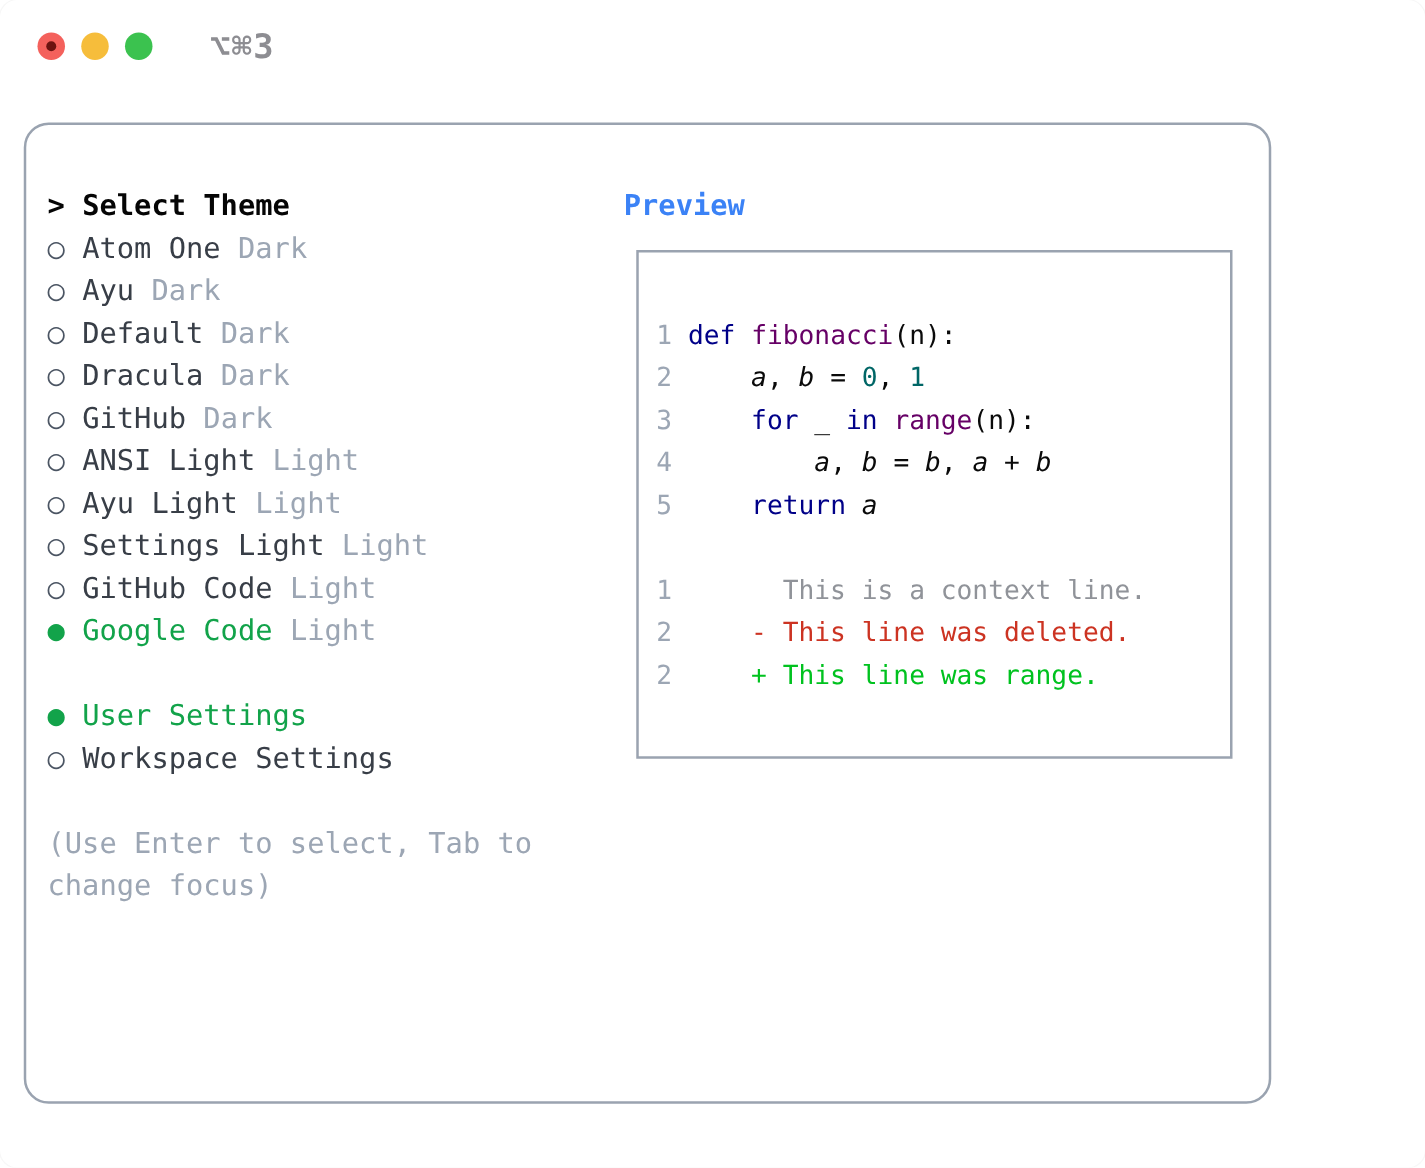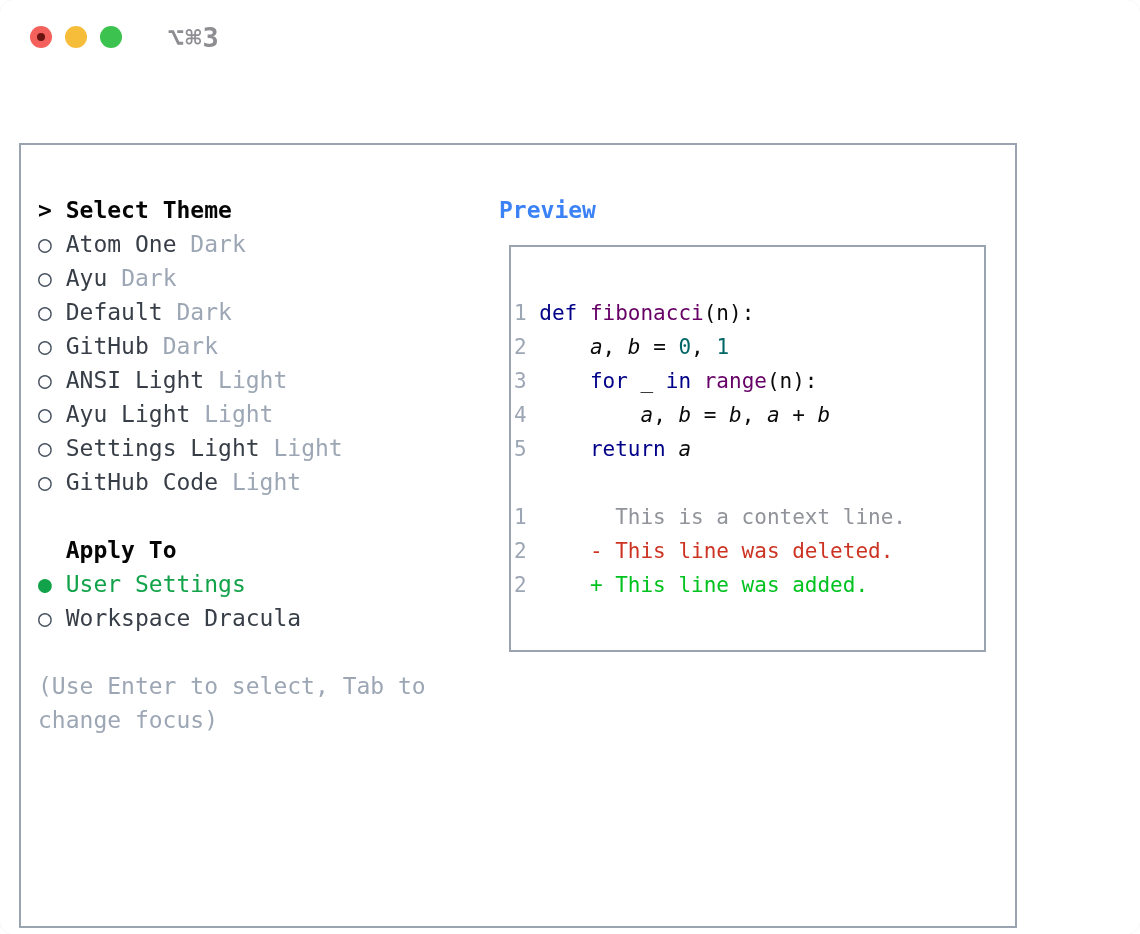--- a/index.html
+++ b/index.html
@@ -18,44 +18,43 @@
   .light.red{background:var(--tl-close,#f4615c);}
   .light.yellow{background:var(--tl-minimize,#f6bd3b);}
   .light.green{background:var(--tl-zoom,#3bc24f);}
   .light .dot{position:absolute;left:7px;top:7px;width:8px;height:8px;border-radius:50%;background:var(--tl-close-dot,#6b1310);}
   .window-title{margin-left:33px;font-size:27px;font-weight:700;color:#8d8d92;letter-spacing:1px;}
   
   .panel{
     position:absolute;left:19px;top:98px;
     width:994px;height:781px;
     border:2px solid var(--border,#9aa3b0);
-    border-radius:0;
+    border-radius:20px;
     background:#fff;
-    margin-top:45px;
   }
   .left-col{position:absolute;left:17px;top:48px;font-size:23px;}
   .row{height:34px;line-height:34px;white-space:pre;}
   .row.h span{font-weight:700;color:#050505;}
   .cursor{font-weight:700;color:#050505;}
   .bullet{color:#4b5563;}
   .bullet.sel{color:var(--accent-green,#12a34a);}
   .tname{color:var(--text,#383e47);}
   .tname.sel{color:var(--accent-green,#12a34a);}
   .variant{color:var(--muted,#9ca6b4);}
   .help{color:var(--muted,#9ca6b4);}
   
   .right-col-heading{position:absolute;left:478px;top:48px;font-size:23px;height:34px;line-height:34px;white-space:pre;}
   .right-col-heading span{font-weight:700;color:#3b82f6;}
   .preview-box{
     position:absolute;left:488px;top:100px;
     width:473px;height:403px;
     border:2px solid var(--border,#9aa3b0);
     background:#fff;
   }
-  .code{padding:49px 0 0 3px;font-size:21px;}
+  .code{padding:49px 0 0 14px;font-size:21px;}
   .cl{height:34px;line-height:34px;white-space:pre;}
   .num{color:var(--muted,#9ca6b4);}
   .kw{color:var(--keyword,#000088);}
   .fn{color:var(--function,#660066);}
   .lit{color:var(--literal,#006666);}
   .pl{color:var(--code-plain,#0a0a0a);}
   .var{color:var(--code-plain,#0a0a0a);font-style:italic;}
   .context{color:var(--diff-context,#909399);}
   .deleted{color:var(--diff-deleted,#cc3322);}
   .added{color:var(--diff-added,#00c21f);}
@@ -73,45 +72,46 @@
     <span class="window-title">⌥⌘3</span>
   </div>
 
   <div class="panel">
     <div class="left-col">
       <div class="row h"><span class="cursor">&gt;</span> <span>Select Theme</span></div>
       <div id="theme-list">
           <div class="row"><span class="bullet">○</span> <span class="tname">Atom One</span> <span class="variant">Dark</span></div>
           <div class="row"><span class="bullet">○</span> <span class="tname">Ayu</span> <span class="variant">Dark</span></div>
           <div class="row"><span class="bullet">○</span> <span class="tname">Default</span> <span class="variant">Dark</span></div>
+          <div class="row"><span class="bullet">○</span> <span class="tname">Dracula</span> <span class="variant">Dark</span></div>
           <div class="row"><span class="bullet">○</span> <span class="tname">GitHub</span> <span class="variant">Dark</span></div>
           <div class="row"><span class="bullet">○</span> <span class="tname">ANSI Light</span> <span class="variant">Light</span></div>
           <div class="row"><span class="bullet">○</span> <span class="tname">Ayu Light</span> <span class="variant">Light</span></div>
           <div class="row"><span class="bullet">○</span> <span class="tname">Settings Light</span> <span class="variant">Light</span></div>
           <div class="row"><span class="bullet">○</span> <span class="tname">GitHub Code</span> <span class="variant">Light</span></div>
+          <div class="row"><span class="bullet sel">●</span> <span class="tname sel">Google Code</span> <span class="variant">Light</span></div>
         </div>
       <div class="row blank"></div>
-      <div class="row h"><span class="ind">  </span><span>Apply To</span></div>
       <div id="apply-list">
           <div class="row"><span class="bullet sel">●</span> <span class="tname sel">User Settings</span></div>
-          <div class="row"><span class="bullet">○</span> <span class="tname">Workspace Dracula</span></div>
+          <div class="row"><span class="bullet">○</span> <span class="tname">Workspace Settings</span></div>
         </div>
       <div class="row blank"></div>
       <div class="row help">(Use Enter to select, Tab to</div>
       <div class="row help">change focus)</div>
     </div>
 
     <div class="right-col-heading"><span>Preview</span></div>
     <div class="preview-box">
       <div class="code" id="code-area">
           <div class="cl"><span class="num">1</span> <span class="kw">def</span><span class="pl"> </span><span class="fn">fibonacci</span><span class="pl">(n):</span></div>
           <div class="cl"><span class="num">2</span> <span class="pl">    </span><span class="var">a</span><span class="pl">, </span><span class="var">b</span><span class="pl"> = </span><span class="lit">0</span><span class="pl">, </span><span class="lit">1</span></div>
           <div class="cl"><span class="num">3</span> <span class="pl">    </span><span class="kw">for</span><span class="pl"> _ </span><span class="kw">in</span><span class="pl"> </span><span class="fn">range</span><span class="pl">(n):</span></div>
           <div class="cl"><span class="num">4</span> <span class="pl">        </span><span class="var">a</span><span class="pl">, </span><span class="var">b</span><span class="pl"> = </span><span class="var">b</span><span class="pl">, </span><span class="var">a</span><span class="pl"> + </span><span class="var">b</span></div>
           <div class="cl"><span class="num">5</span> <span class="pl">    </span><span class="kw">return</span><span class="pl"> </span><span class="var">a</span></div>
           <div class="cl"></div>
           <div class="cl"><span class="num">1</span>   <span class="context">    This is a context line.</span></div>
           <div class="cl"><span class="num">2</span>   <span class="deleted">  - This line was deleted.</span></div>
-          <div class="cl"><span class="num">2</span>   <span class="added">  + This line was added.</span></div>
+          <div class="cl"><span class="num">2</span>   <span class="added">  + This line was range.</span></div>
         </div>
     </div>
   </div>
 </div>
 
 </body></html>

